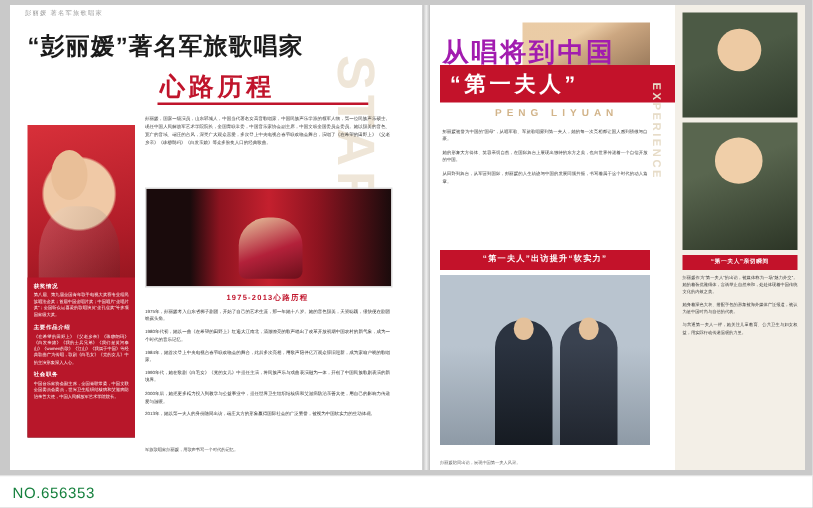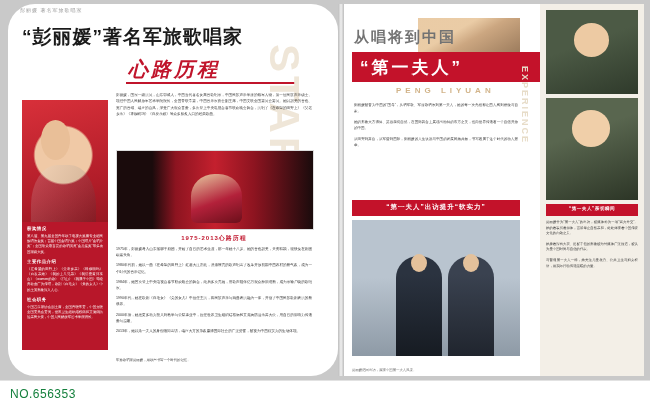--- a/index.html
+++ b/index.html
@@ -17,33 +17,33 @@
     background:#ffffff;border-top:1px solid #e2e2e2;
     display:flex;align-items:center;justify-content:space-between;
     padding:0 10px;box-sizing:border-box;
   }
   .footer .site{font-size:13px;color:#666;letter-spacing:.3px;}
   .footer .no{font-size:12px;color:#15803d;letter-spacing:.5px;}
 
   
   .spread{position:absolute;left:0;top:0;width:650px;height:380px;background:#c9c9c9;}
   .page{position:absolute;top:4px;height:372px;background:#fff;overflow:hidden;}
-  .page-left{left:8px;width:330px;border-radius:27px;}
+  .page-left{left:8px;width:330px;}
   .page-right{left:344px;width:300px;}
   .pg-head{position:absolute;top:3px;font-size:5px;color:#9a9a9a;letter-spacing:1px;}
 
   
   .lp-title{
     position:absolute;left:14px;top:20px;width:290px;
     font-size:19px;font-weight:bold;color:#1b1b1b;letter-spacing:1px;
     white-space:nowrap;
   }
   .lp-sub{
     position:absolute;left:120px;top:52px;
-    font-size:20px;font-weight:bold;color:#c0142b;letter-spacing:3px;font-style:italic;
+    font-size:20px;font-weight:bold;color:#c0142b;letter-spacing:3px;
   }
   .lp-underline{position:absolute;left:118px;top:78px;width:170px;height:2px;background:#c0142b;}
   .lp-star{
     position:absolute;left:300px;top:40px;
     font-size:42px;font-weight:bold;color:#efe6d8;
     transform:rotate(90deg);transform-origin:left top;letter-spacing:4px;
   }
   .lp-lede{
     position:absolute;left:108px;top:88px;width:196px;
     font-size:3.6px;line-height:6.4px;color:#3a3a3a;text-align:justify;
@@ -97,21 +97,21 @@
     position:absolute;left:108px;bottom:14px;width:196px;
     font-size:3.4px;color:#444;
   }
 
   
   .rp-left{position:absolute;left:0;top:0;width:196px;height:372px;background:#fff;}
   .rp-right{position:absolute;left:196px;top:0;width:104px;height:372px;background:#f3efe7;}
 
   .rp-title{
     position:absolute;left:10px;top:24px;
-    font-size:15px;font-weight:bold;color:#737373;letter-spacing:2px;
+    font-size:21px;font-weight:bold;color:#a21caf;letter-spacing:2px;
   }
   .rp-redband{
     position:absolute;left:8px;top:48px;width:192px;height:30px;background:#c3122a;
   }
   .rp-redband span{
     position:absolute;left:8px;top:4px;font-size:17px;font-weight:bold;color:#ffffff;letter-spacing:3px;
   }
   .rp-pinyin{
     position:absolute;left:12px;top:82px;
     font-size:8px;font-weight:bold;color:#d2b48a;letter-spacing:4px;margin-left:40px;

